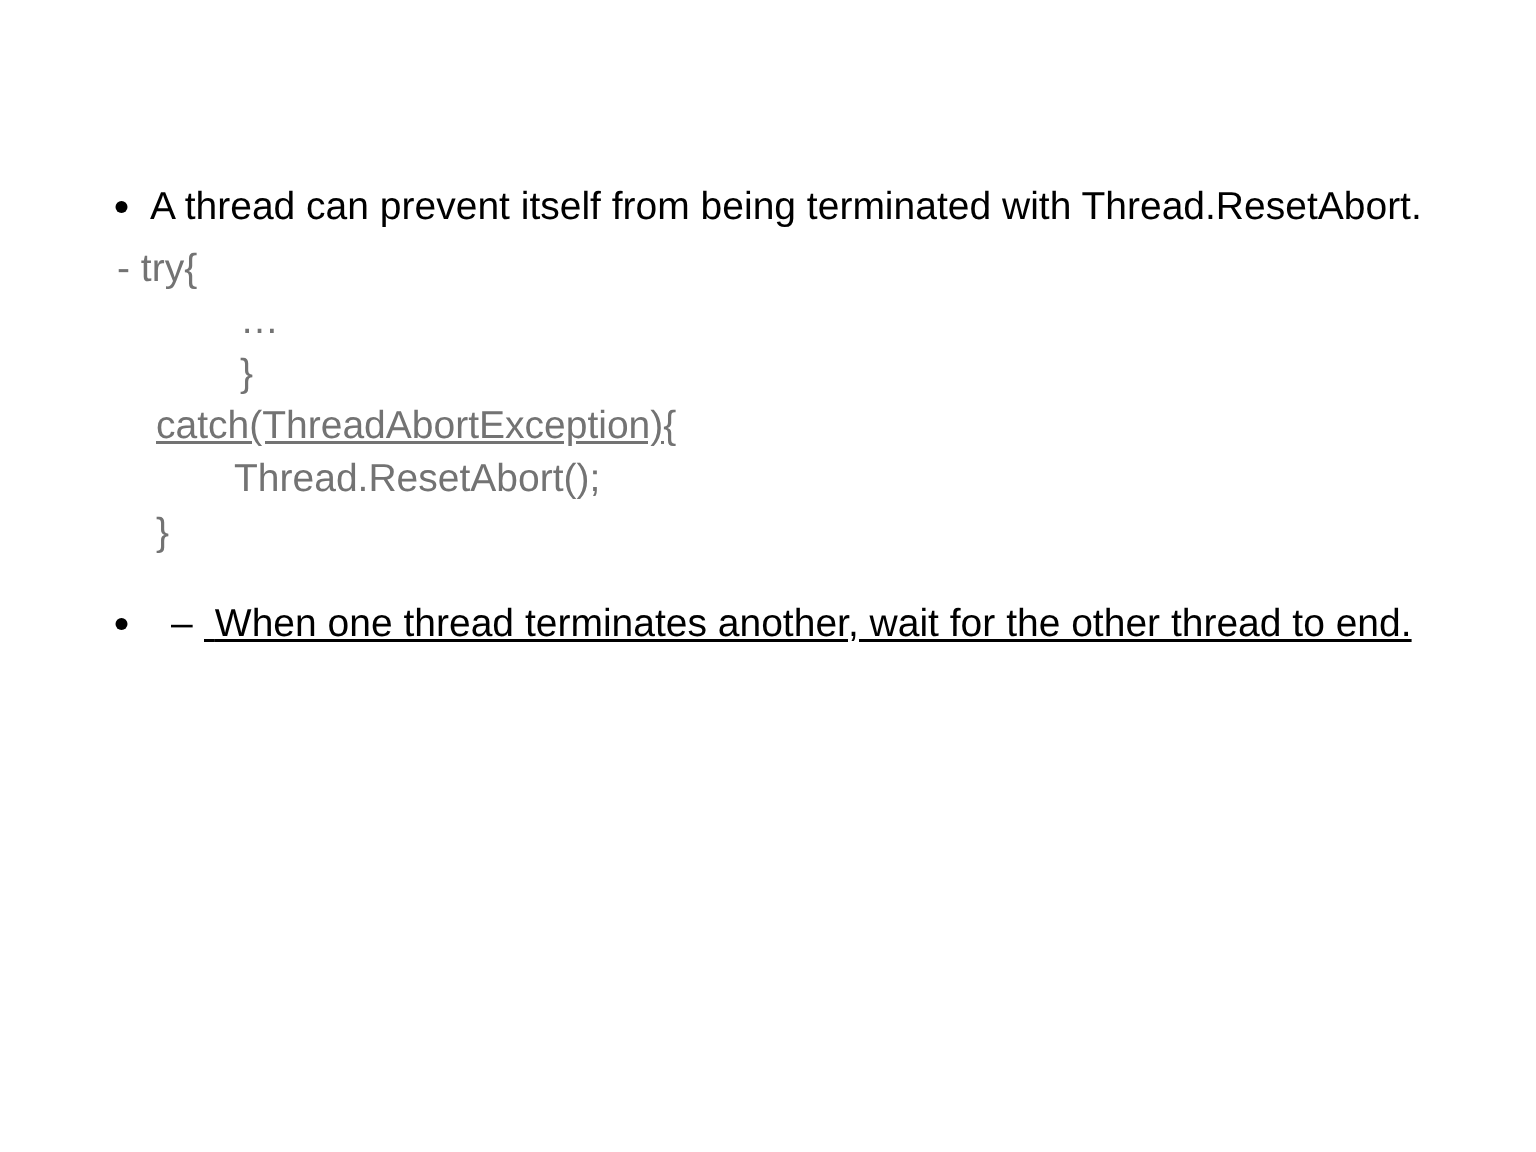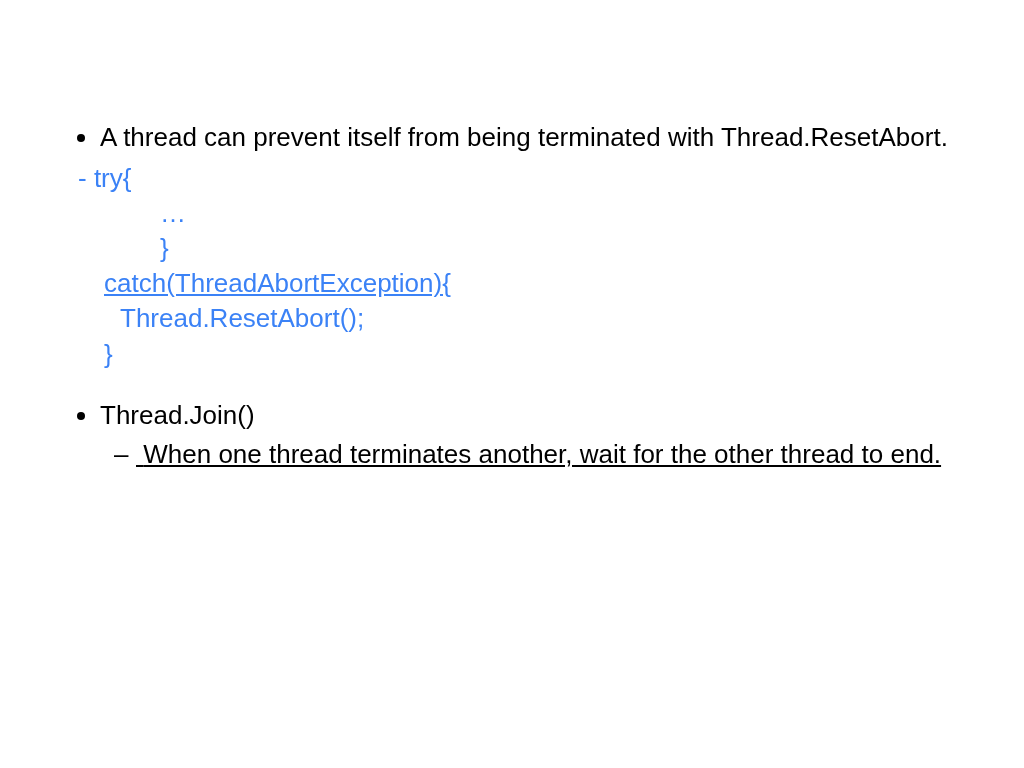--- a/index.html
+++ b/index.html
@@ -21,35 +21,35 @@
   }
   ul.top {
     margin: 0;
     padding: 0 0 0 40px;
     list-style: disc;
   }
   ul.top > li {
     margin-bottom: 6px;
   }
   .code-block {
-    color: #3b82f6;
+    color: #737373;
     margin: 4px 0 26px 0;
   }
   .code-dash {
     margin-left: 18px;
   }
   .code-indent1 {
     margin-left: 100px;
   }
   .code-indent-catch {
     margin-left: 44px;
     text-decoration: underline;
   }
   .code-indent-reset {
-    margin-left: 60px;
+    margin-left: 96px;
   }
   .code-indent-close {
     margin-left: 44px;
   }
   ul.sub {
     list-style: none;
     margin: 4px 0 0 0;
     padding: 0 0 0 36px;
     text-decoration: underline;
   }
@@ -74,21 +74,20 @@
     <div class="code-dash">- try{</div>
     <div class="code-indent1">…</div>
     <div class="code-indent1">}</div>
     <div class="code-indent-catch">catch(ThreadAbortException){</div>
     <div class="code-indent-reset">Thread.ResetAbort();</div>
     <div class="code-indent-close">}</div>
   </div>
 
   <ul class="top">
     <li>
-      <span>Thread.Join()</span>
       <ul class="sub">
         <li>
           <span>When one thread terminates another, wait for the other thread to end.</span>
         </li>
       </ul>
     </li>
   </ul>
 </div>
 
 </body></html>

